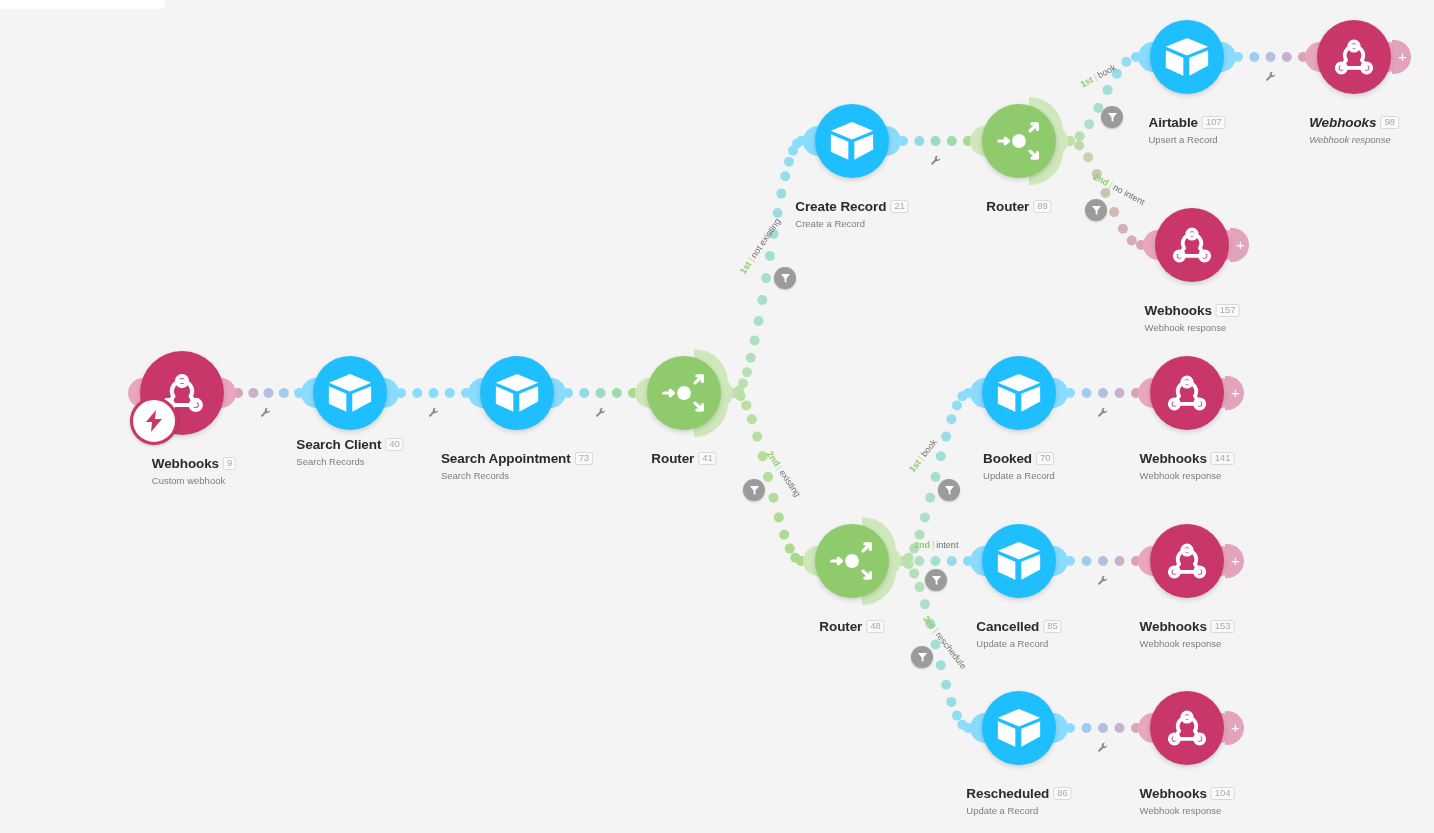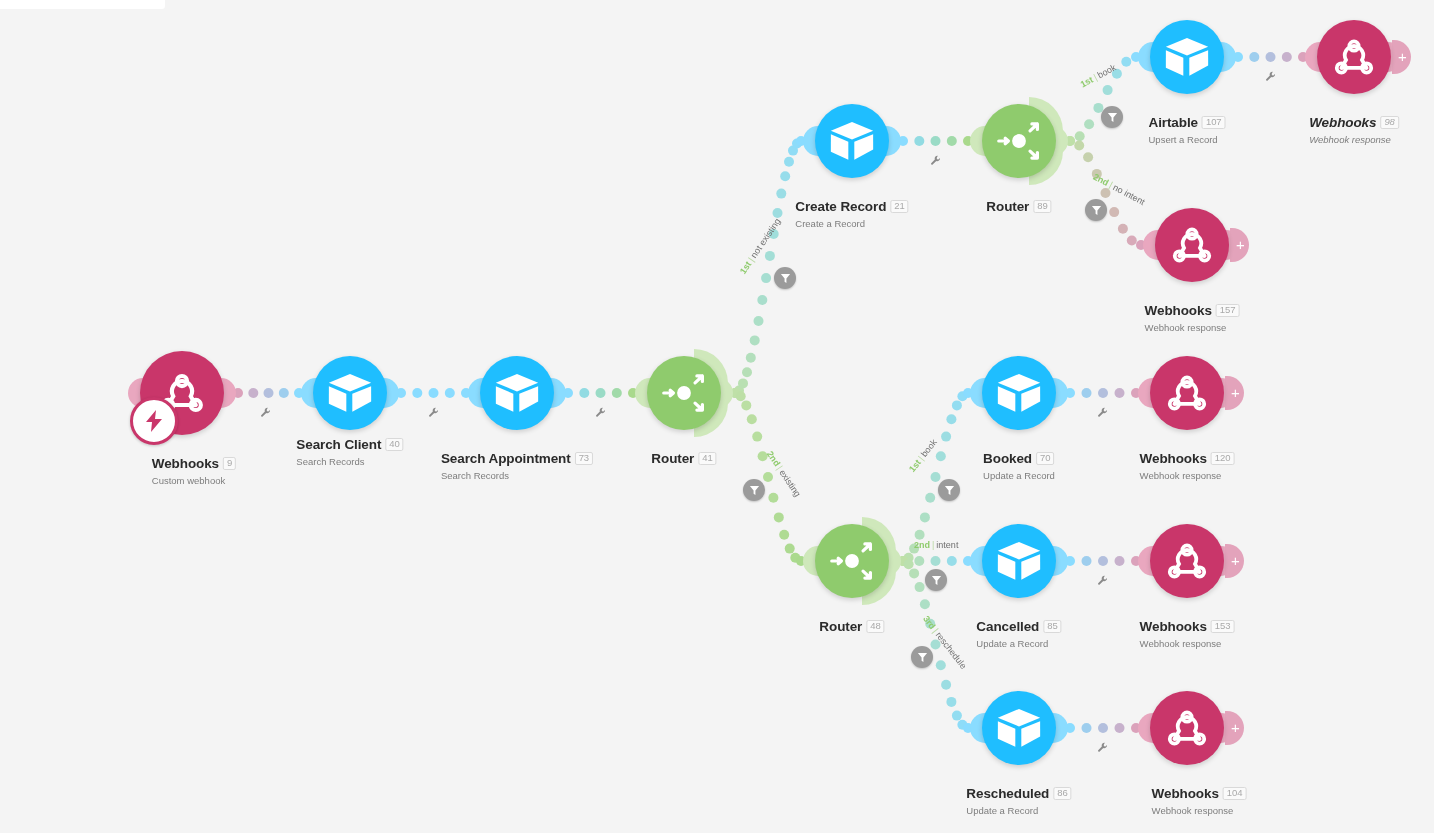--- a/index.html
+++ b/index.html
@@ -525,21 +525,21 @@
               <path d="M50 24 A22 22 0 0 0 31 57 L20 76"></path>
               <path d="M50 24 A22 22 0 0 1 69 57 L80 76"></path>
               <path d="M22 76 L78 76"></path>
             </g>
             <circle cx="50" cy="24" r="11" fill="none" stroke="#ffffff" stroke-width="9"></circle>
             <circle cx="20" cy="76" r="11" fill="none" stroke="#ffffff" stroke-width="9"></circle>
             <circle cx="80" cy="76" r="11" fill="none" stroke="#ffffff" stroke-width="9"></circle>
           </svg>
         </div>
         <div class="label" style="left: 0px; top: 59px;">
-          <div class="title">Webhooks<span class="idbox">120</span></div>
+          <div class="title">Webhooks<span class="idbox">141</span></div>
           <div class="sub">Webhook response</div>
         </div>
       </div>
       <div class="node" style="left: 852px; top: 561px;">
         <div class="tab left tab-router" style="left: -49px; top: 0px;"></div>
         <div class="arc" style="left: 26.64px; top: -26.64px; border-radius: 0px 34px 0px 0px;"></div>
         <div class="arc" style="left: 26.64px; top: 26.64px; border-radius: 0px 0px 34px;"></div>
         <div class="tab right tab-router" style="left: 34px; top: 0px;"></div>
         <div class="bubble small c-router" style="left: 0px; top: 0px;">
           <svg width="46" height="46" viewBox="0 0 100 100">
@@ -613,21 +613,21 @@
             <g fill="none" stroke="#ffffff" stroke-width="9" stroke-linecap="round">
               <path d="M50 24 A22 22 0 0 0 31 57 L20 76"></path>
               <path d="M50 24 A22 22 0 0 1 69 57 L80 76"></path>
               <path d="M22 76 L78 76"></path>
             </g>
             <circle cx="50" cy="24" r="11" fill="none" stroke="#ffffff" stroke-width="9"></circle>
             <circle cx="20" cy="76" r="11" fill="none" stroke="#ffffff" stroke-width="9"></circle>
             <circle cx="80" cy="76" r="11" fill="none" stroke="#ffffff" stroke-width="9"></circle>
           </svg>
         </div>
-        <div class="label" style="left: 12px; top: 59px;">
+        <div class="label" style="left: 0px; top: 59px;">
           <div class="title">Webhooks<span class="idbox">104</span></div>
           <div class="sub">Webhook response</div>
         </div>
       </div>
     </div>
 <div class="wrench" style="left: 266px; top: 413px;"><svg width="11" height="11" viewBox="0 0 16 16">
         <path d="M10.6 1.2a4 4 0 0 0-4.3 5.4L1.4 11.5a1.5 1.5 0 1 0 2.1 2.1l4.9-4.9a4 4 0 0 0 5.4-4.3l-2.3 2.3-2-.5-.5-2z" fill="#8b8b8b"></path>
       </svg></div>
     <div class="wrench" style="left: 434px; top: 413px;"><svg width="11" height="11" viewBox="0 0 16 16">
         <path d="M10.6 1.2a4 4 0 0 0-4.3 5.4L1.4 11.5a1.5 1.5 0 1 0 2.1 2.1l4.9-4.9a4 4 0 0 0 5.4-4.3l-2.3 2.3-2-.5-.5-2z" fill="#8b8b8b"></path>

